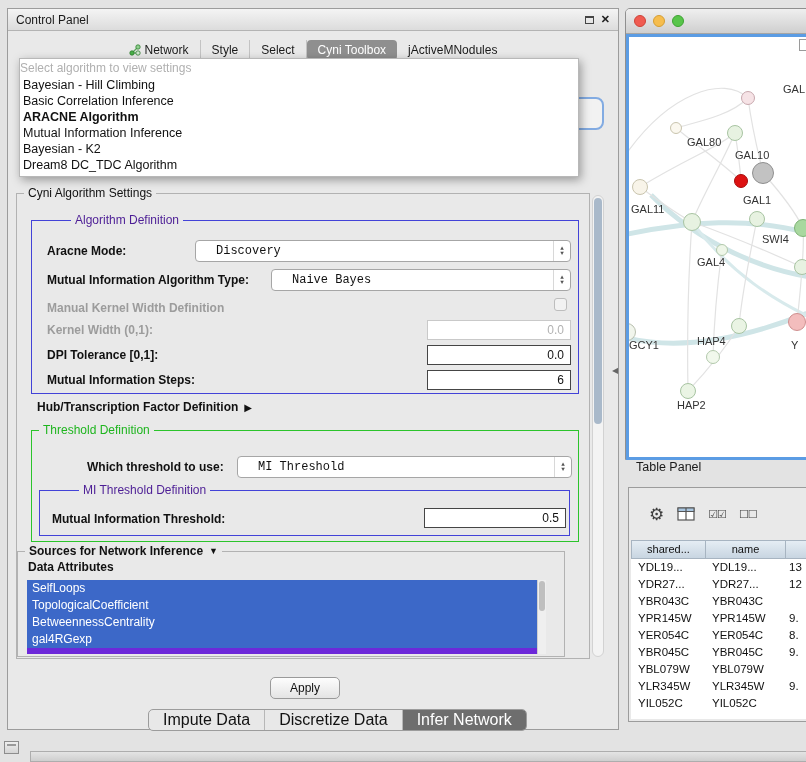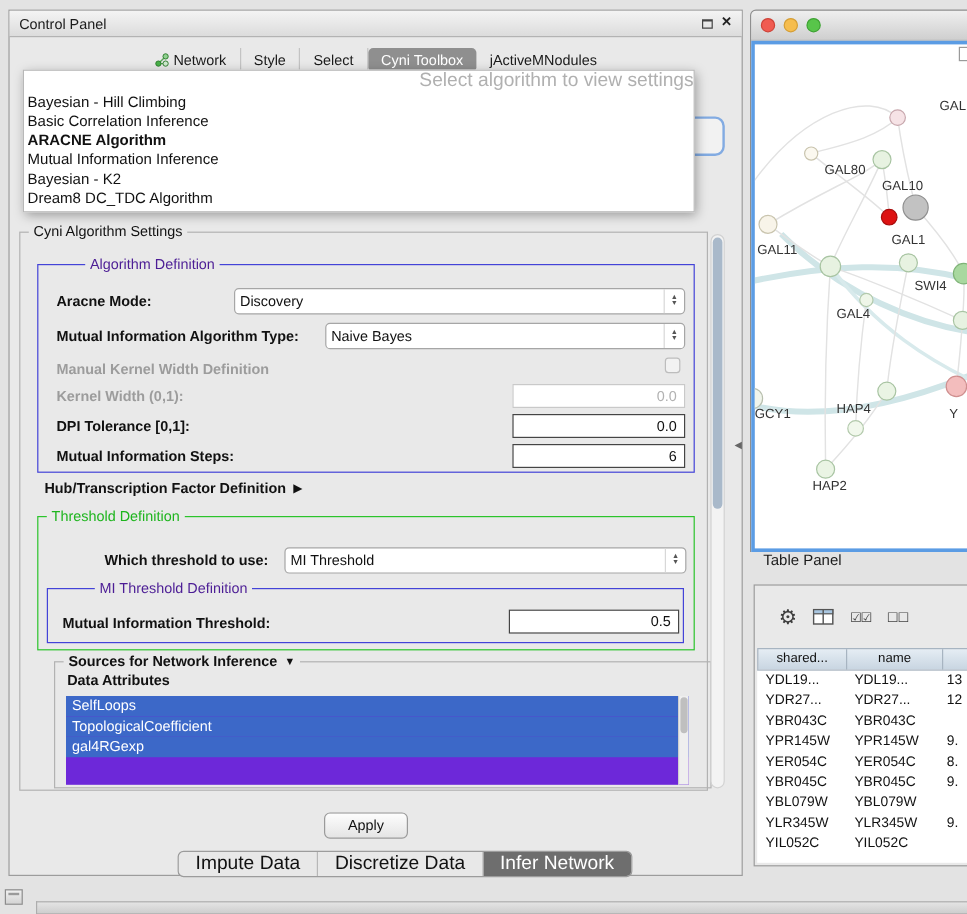--- a/index.html
+++ b/index.html
@@ -17,39 +17,39 @@
   .cp-tabs { display:flex; justify-content:center; align-items:center; margin-top:8px; height:21px; }
   .cp-tab { display:flex; align-items:center; gap:4px; padding:3px 11px; color:#1a1a1a; border-right:1px solid #c3c3c3; white-space:nowrap; }
   .cp-tab:last-child { border-right:none; }
   .cp-tab.selected { background:#8f8f8f; color:#fff; border-radius:4px; border-right:none; }
 
   
   .hidden-ring-btn { position:absolute; left:558px; top:88px; width:38px; height:33px; border:2px solid #82abe2; border-radius:8px; background:#f2f2f2; z-index:1; }
 
   
   .algo-popup { position:absolute; left:11px; top:49px; width:560px; background:#fff; border:1px solid #b8b8b8; box-shadow:2px 3px 9px rgba(0,0,0,.35); z-index:10; padding-bottom:3px; }
-  .popup-placeholder { color:#b0b0b0; text-align:right; height:18px; line-height:18px; font-size:16px; }
+  .popup-placeholder { color:#b0b0b0; text-align:left; height:18px; line-height:18px; font-size:12px; }
   .popup-item { height:16px; line-height:16px; padding-left:3px; font-size:12.5px; }
   .popup-item.bold { font-weight:bold; }
 
   
   .group { position:absolute; border:1px solid #b2b2b2; }
   .group > .gtitle { position:absolute; top:-8px; left:7px; background:#e9e9e9; padding:0 4px; font-size:12px; white-space:nowrap; }
   .group.blue { border-color:#4343d8; }
   .group.blue > .gtitle { color:#4c1d95;margin-left:32px; }
   .group.green { border-color:#2bc42b; }
   .group.green > .gtitle { color:#1eb51e; }
   .gtitle.boldt { font-weight:bold; }
 
   .settings-group { left:8px; top:184px; width:574px; height:466px; }
 
   .flabel { position:absolute; font-weight:bold; font-size:12px; white-space:nowrap; }
   .flabel.disabled { color:#9c9c9c; }
 
-  .combo { position:absolute; background:#fff; border:1px solid #a6a6a6; border-radius:4px; display:flex; align-items:center; padding-left:4px; font-size:12px; }
+  .combo { position:absolute; background:#fff; border:1px solid #a6a6a6; border-radius:4px; display:flex; align-items:center; padding-left:20px; font-size:12px;font-family:Liberation Mono, monospace; }
   .combo .arrows { margin-left:auto; width:17px; display:flex; flex-direction:column; align-items:center; justify-content:center; color:#555; font-size:6px; line-height:5px; border-left:1px solid #d8d8d8; align-self:stretch; }
 
   .tfield { position:absolute; background:#fff; border:1px solid #999; display:flex; align-items:center; justify-content:flex-end; padding-right:6px; font-size:12px; }
   .tfield.disabled { color:#b2b2b2; border-color:#c9c9c9; }
   .tfield.dark { border-color:#454545; }
 
   .checkbox { position:absolute; width:13px; height:13px; background:#f2f2f2; border:1px solid #bdbdbd; border-radius:3px; }
 
   .tri { font-size:10px; margin-left:6px; }
 
@@ -219,30 +219,31 @@
 
       <div class="group blue" style="left:7px; top:59px; width:531px; height:46px;">
         <span class="gtitle">MI Threshold Definition</span>
         <span class="flabel" style="left:12px; top:21px;">Mutual Information Threshold:</span>
         <div class="tfield dark" style="left:384px; top:17px; width:142px; height:20px;">
           <span>0.5</span>
         </div>
       </div>
     </div>
 
-    <div class="group" style="left:28px; top:357px; width:548px; height:106px;padding-left:17px;">
+    <div class="group" style="left:0; top:357px; width:548px; height:106px;padding-left:17px;">
       <span class="gtitle boldt" style="display:flex; align-items:center;">
         <span>Sources for Network Inference</span>
         <span class="tri" style="font-size:9px;">▼</span>
       </span>
       <span class="flabel" style="left:10px; top:8px;">Data Attributes</span>
       <div class="attr-list">
         <div>
             <div class="attr-item selected">SelfLoops</div>
             <div class="attr-item selected">TopologicalCoefficient</div>
+            <div class="attr-item selected">BetweennessCentrality</div>
             <div class="attr-item selected">gal4RGexp</div>
           </div>
         <div class="attr-scroll">
             <div class="thumb"></div>
           </div>
       </div>
     </div>
   </div>
 
   <div class="vscroll">

